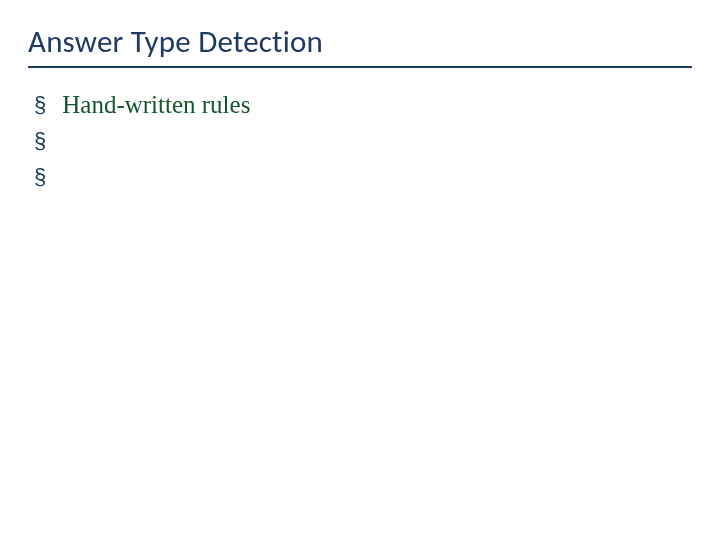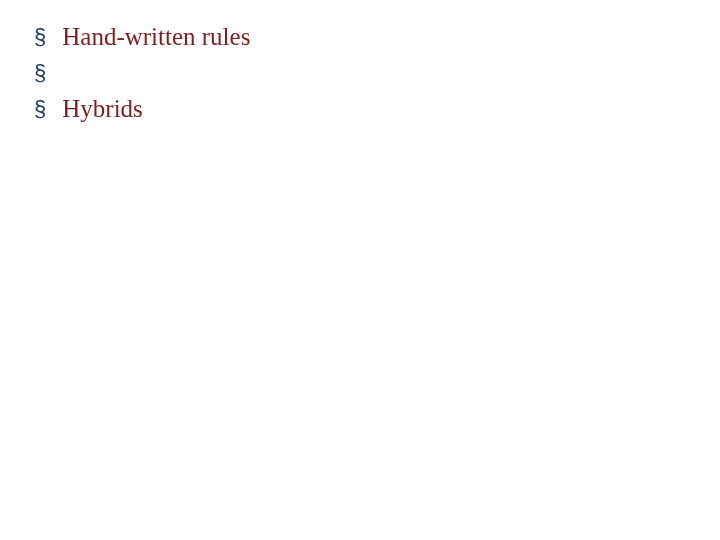--- a/index.html
+++ b/index.html
@@ -35,36 +35,36 @@
     margin-bottom: 6px;
   }
   .bullet-marker {
     color: #1f3b60;
     font-size: 22px;
     line-height: 30px;
     margin-right: 16px;
     font-family: Arial, sans-serif;
   }
   .bullet-text {
-    color: #7f1d1d;
+    color: #14532d;
     font-size: 25px;
     line-height: 30px;
     font-family: "Times New Roman", Times, serif;
   }
 </style>
 </head>
 <body>
 
 <div class="slide">
+  <div class="title">Answer Type Detection</div>
   <div class="body">
     <div class="bullet-item">
       <span class="bullet-marker">§</span>
       <span class="bullet-text">Hand-written rules</span>
     </div>
     <div class="bullet-item">
       <span class="bullet-marker">§</span>
     </div>
     <div class="bullet-item">
       <span class="bullet-marker">§</span>
-      <span class="bullet-text">Hybrids</span>
     </div>
   </div>
 </div>
 
 </body></html>

